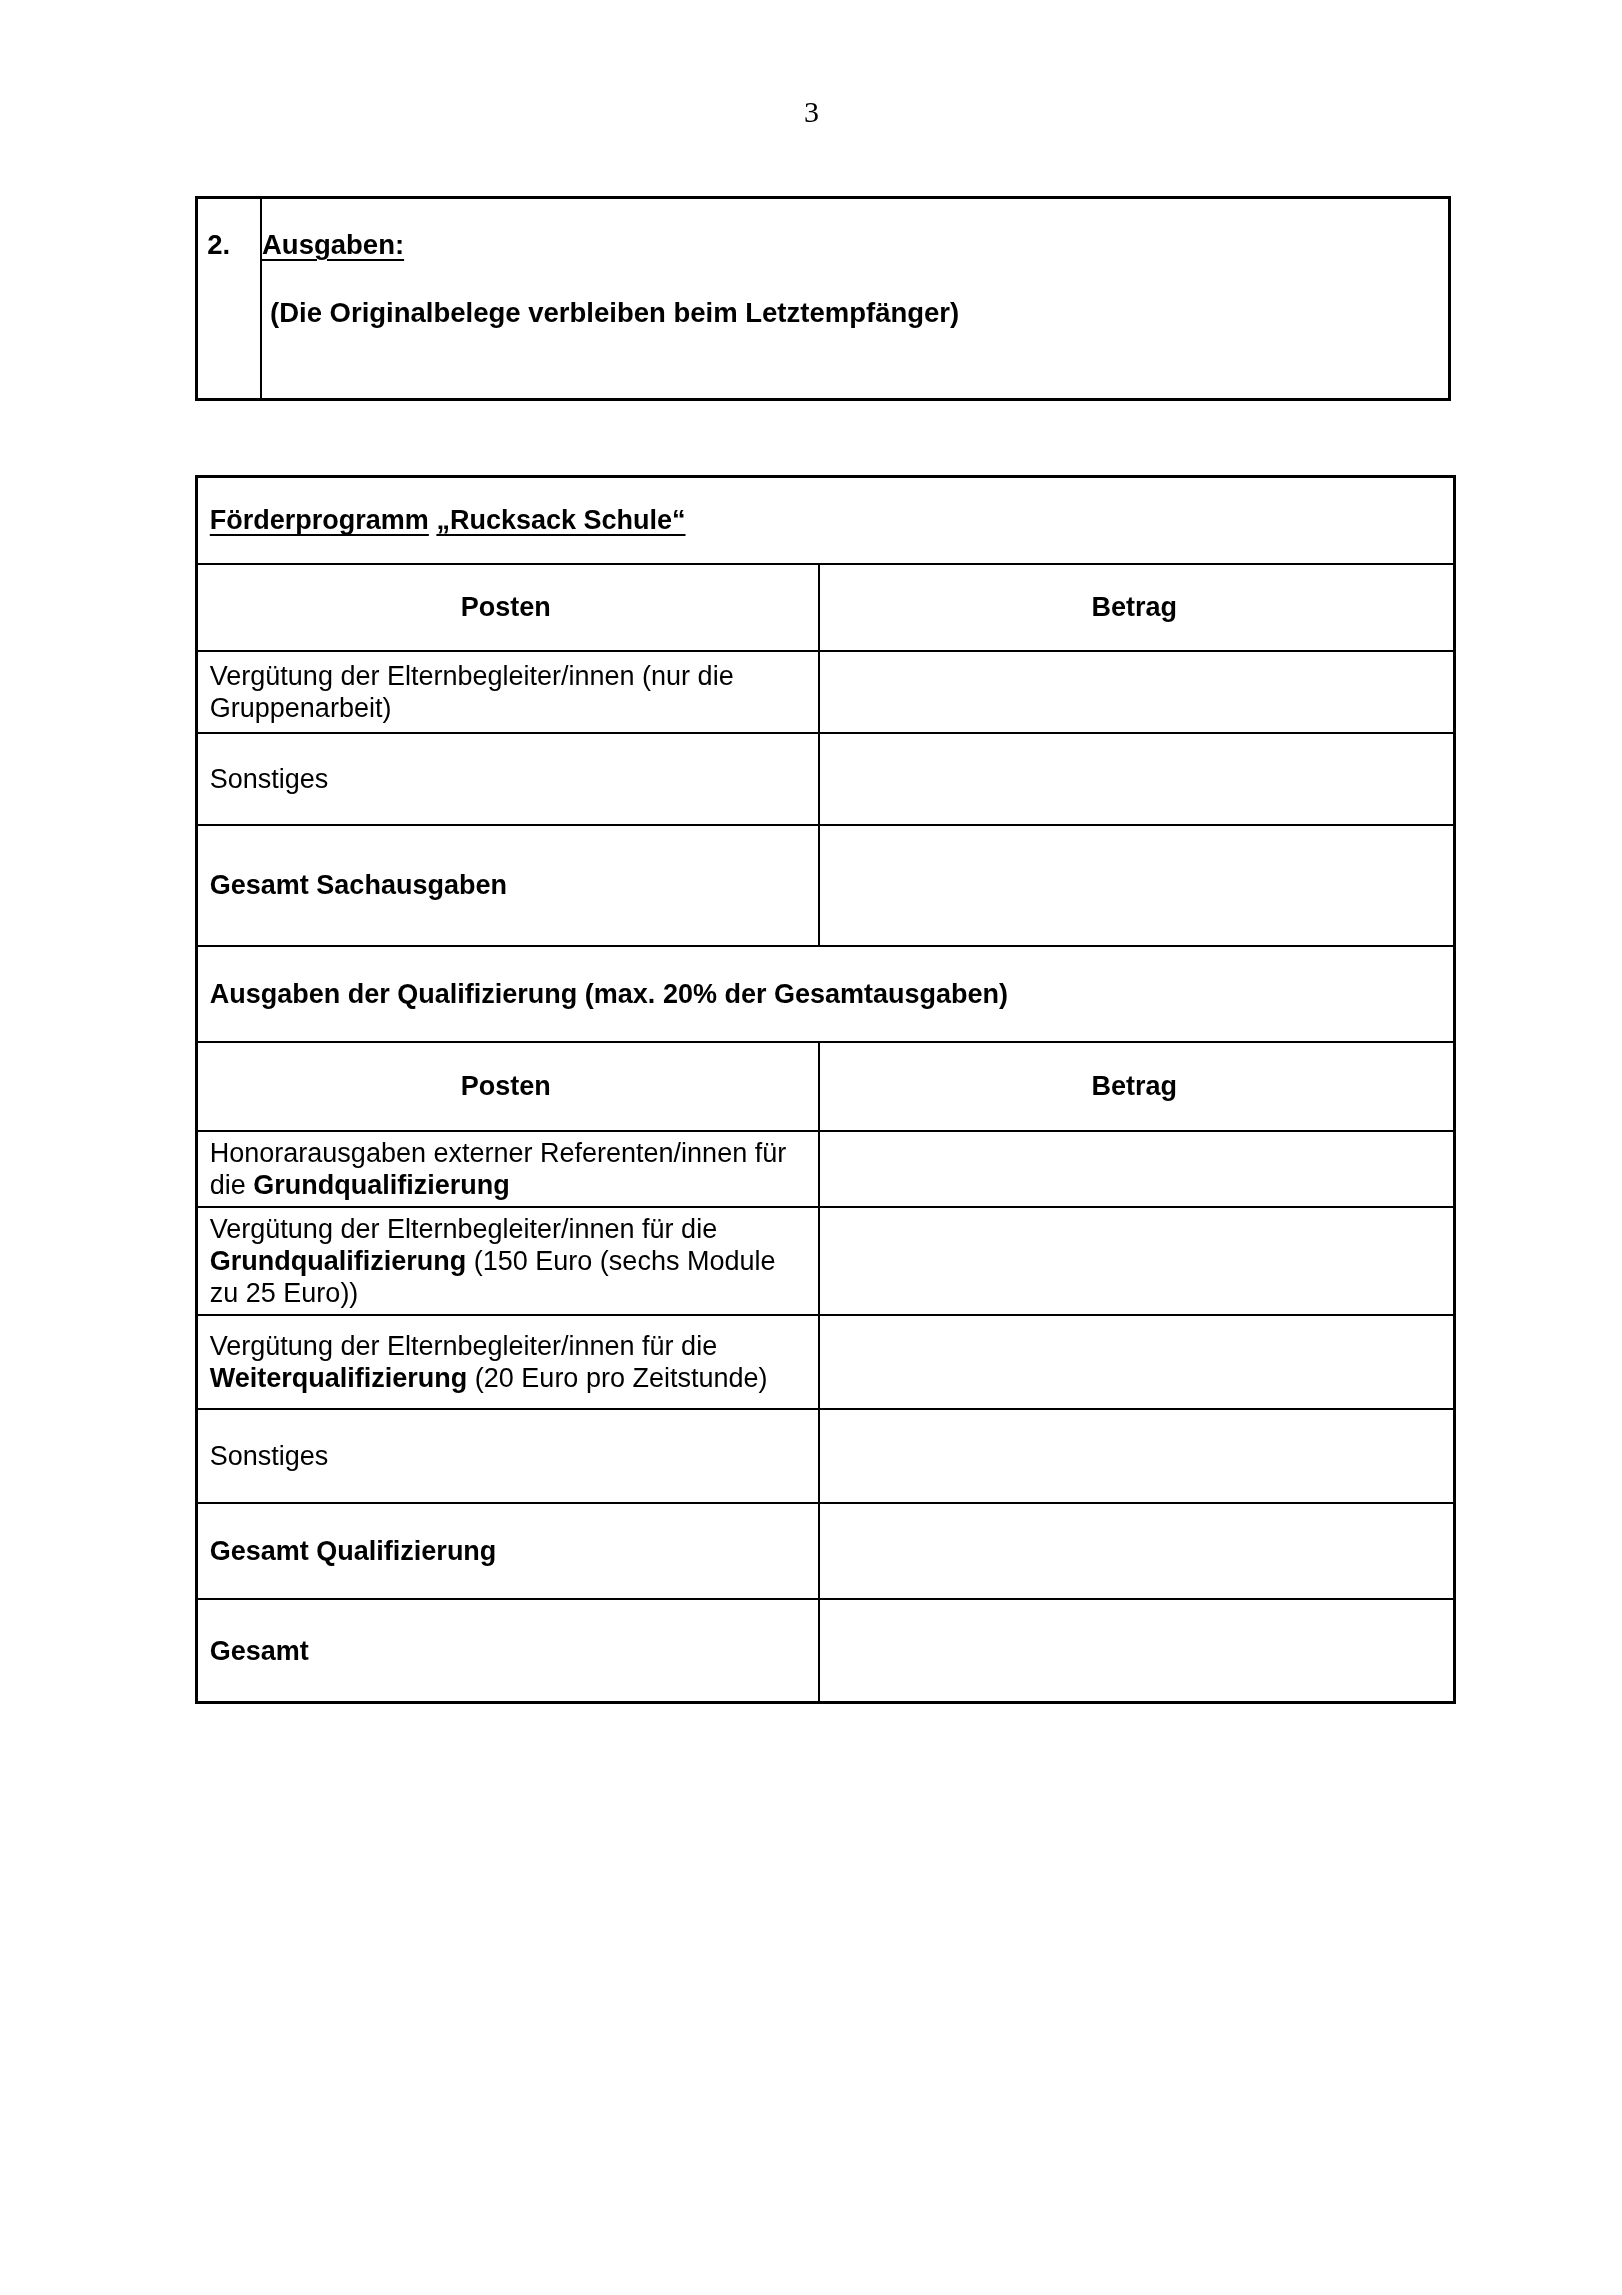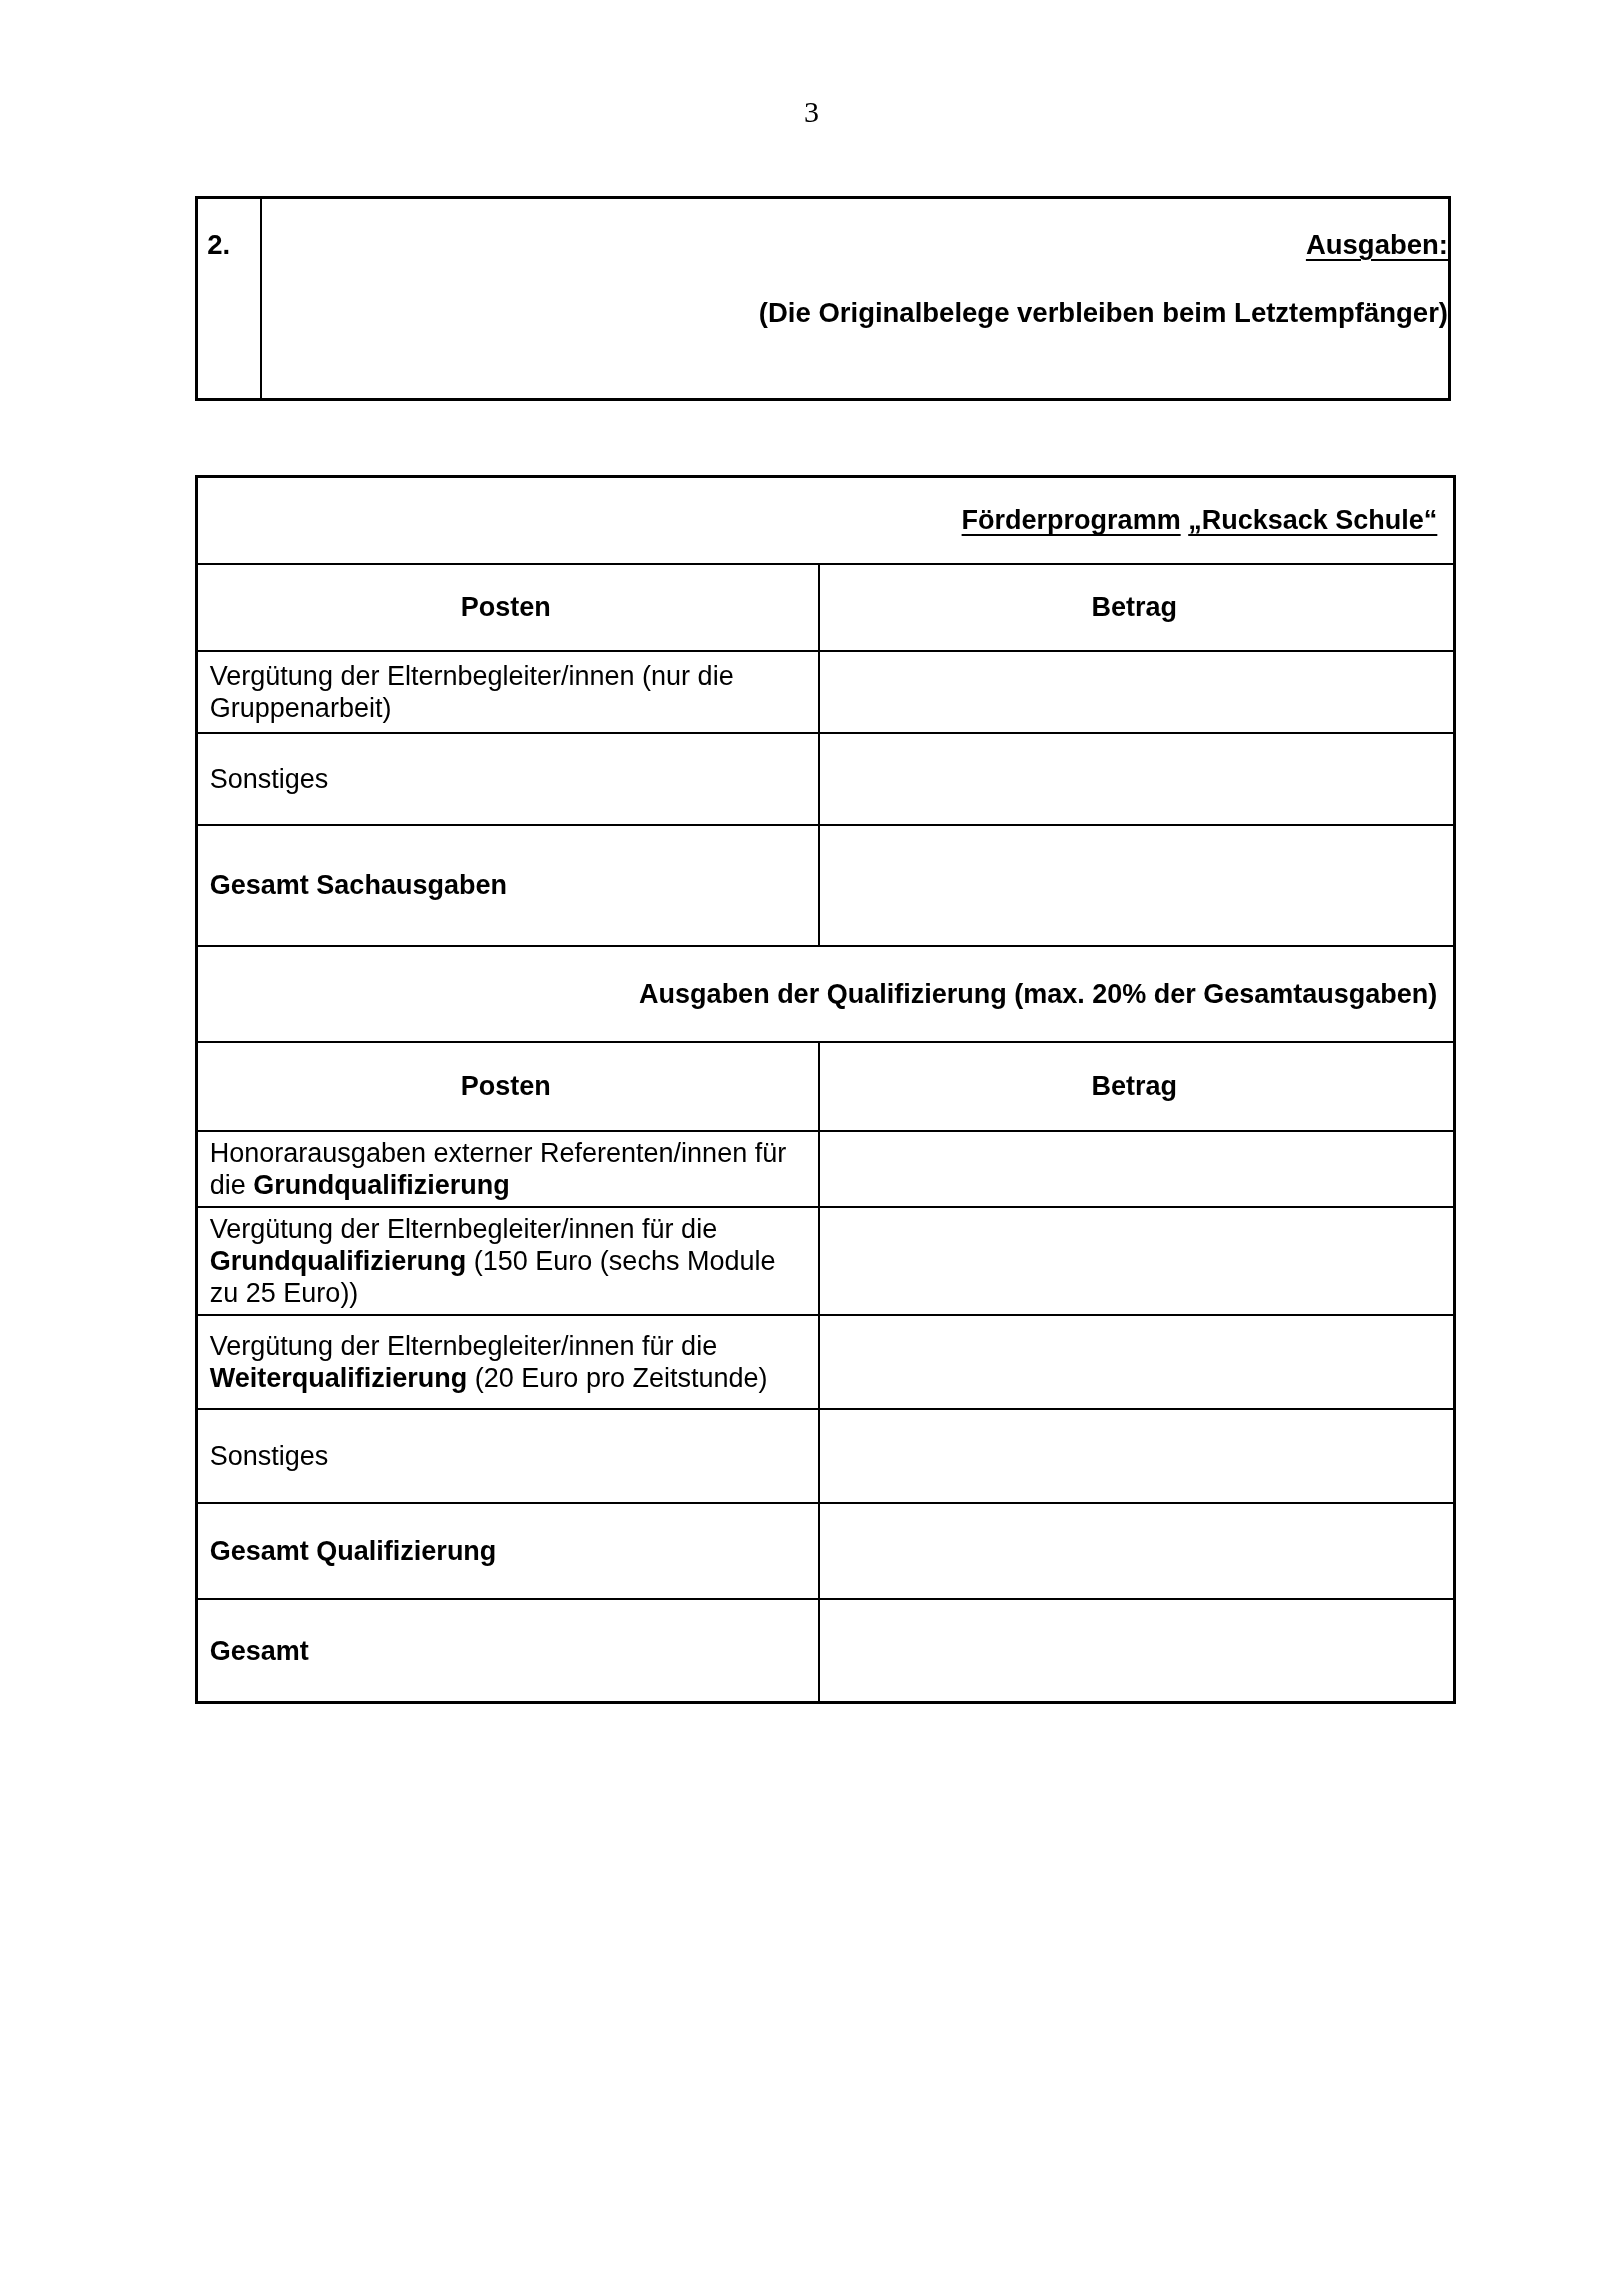--- a/index.html
+++ b/index.html
@@ -31,21 +31,21 @@
   }
   .item-box .num-cell {
     width: 64px; flex: 0 0 64px;
     border-right: 2.6px solid #000;
     box-sizing: border-box;
     padding: 29px 0 0 9.2px;
     font-size: 27.5px; font-weight: 700; line-height: 34px;
   }
   .item-box .body-cell {
     flex: 1 1 auto;
-    text-align: right;
+    text-align: left;
     padding-top: 29px;
     font-size: 27.5px; font-weight: 700; line-height: 34px;
   }
   .item-box .body-cell .box-title { margin: 0 0 34px 0; }
   .item-box .body-cell .box-subtitle { margin: 0; padding-left: 8px; }
 
   .ul {
     text-decoration: underline;
     text-decoration-thickness: 2px;
     text-underline-offset: 5.2px;
@@ -64,21 +64,21 @@
   table.expenses td {
     border: 2.6px solid #000;
     vertical-align: middle;
     font-size: 27px;
     line-height: 32px;
     padding: 5.2px 15.7px 5.2px 11.8px;
     box-sizing: border-box;
     overflow: hidden;
   }
   td.span-head {
-    text-align: right;
+    text-align: left;
     font-weight: 700;
     padding: 5.2px 13px;
   }
   td.col-head {
     text-align: center;
     font-weight: 700;
     margin-left: 9px;
   }
   td.label { text-align: left; white-space: pre-line; }
   td.label .seg-bold { font-weight: 700; }

